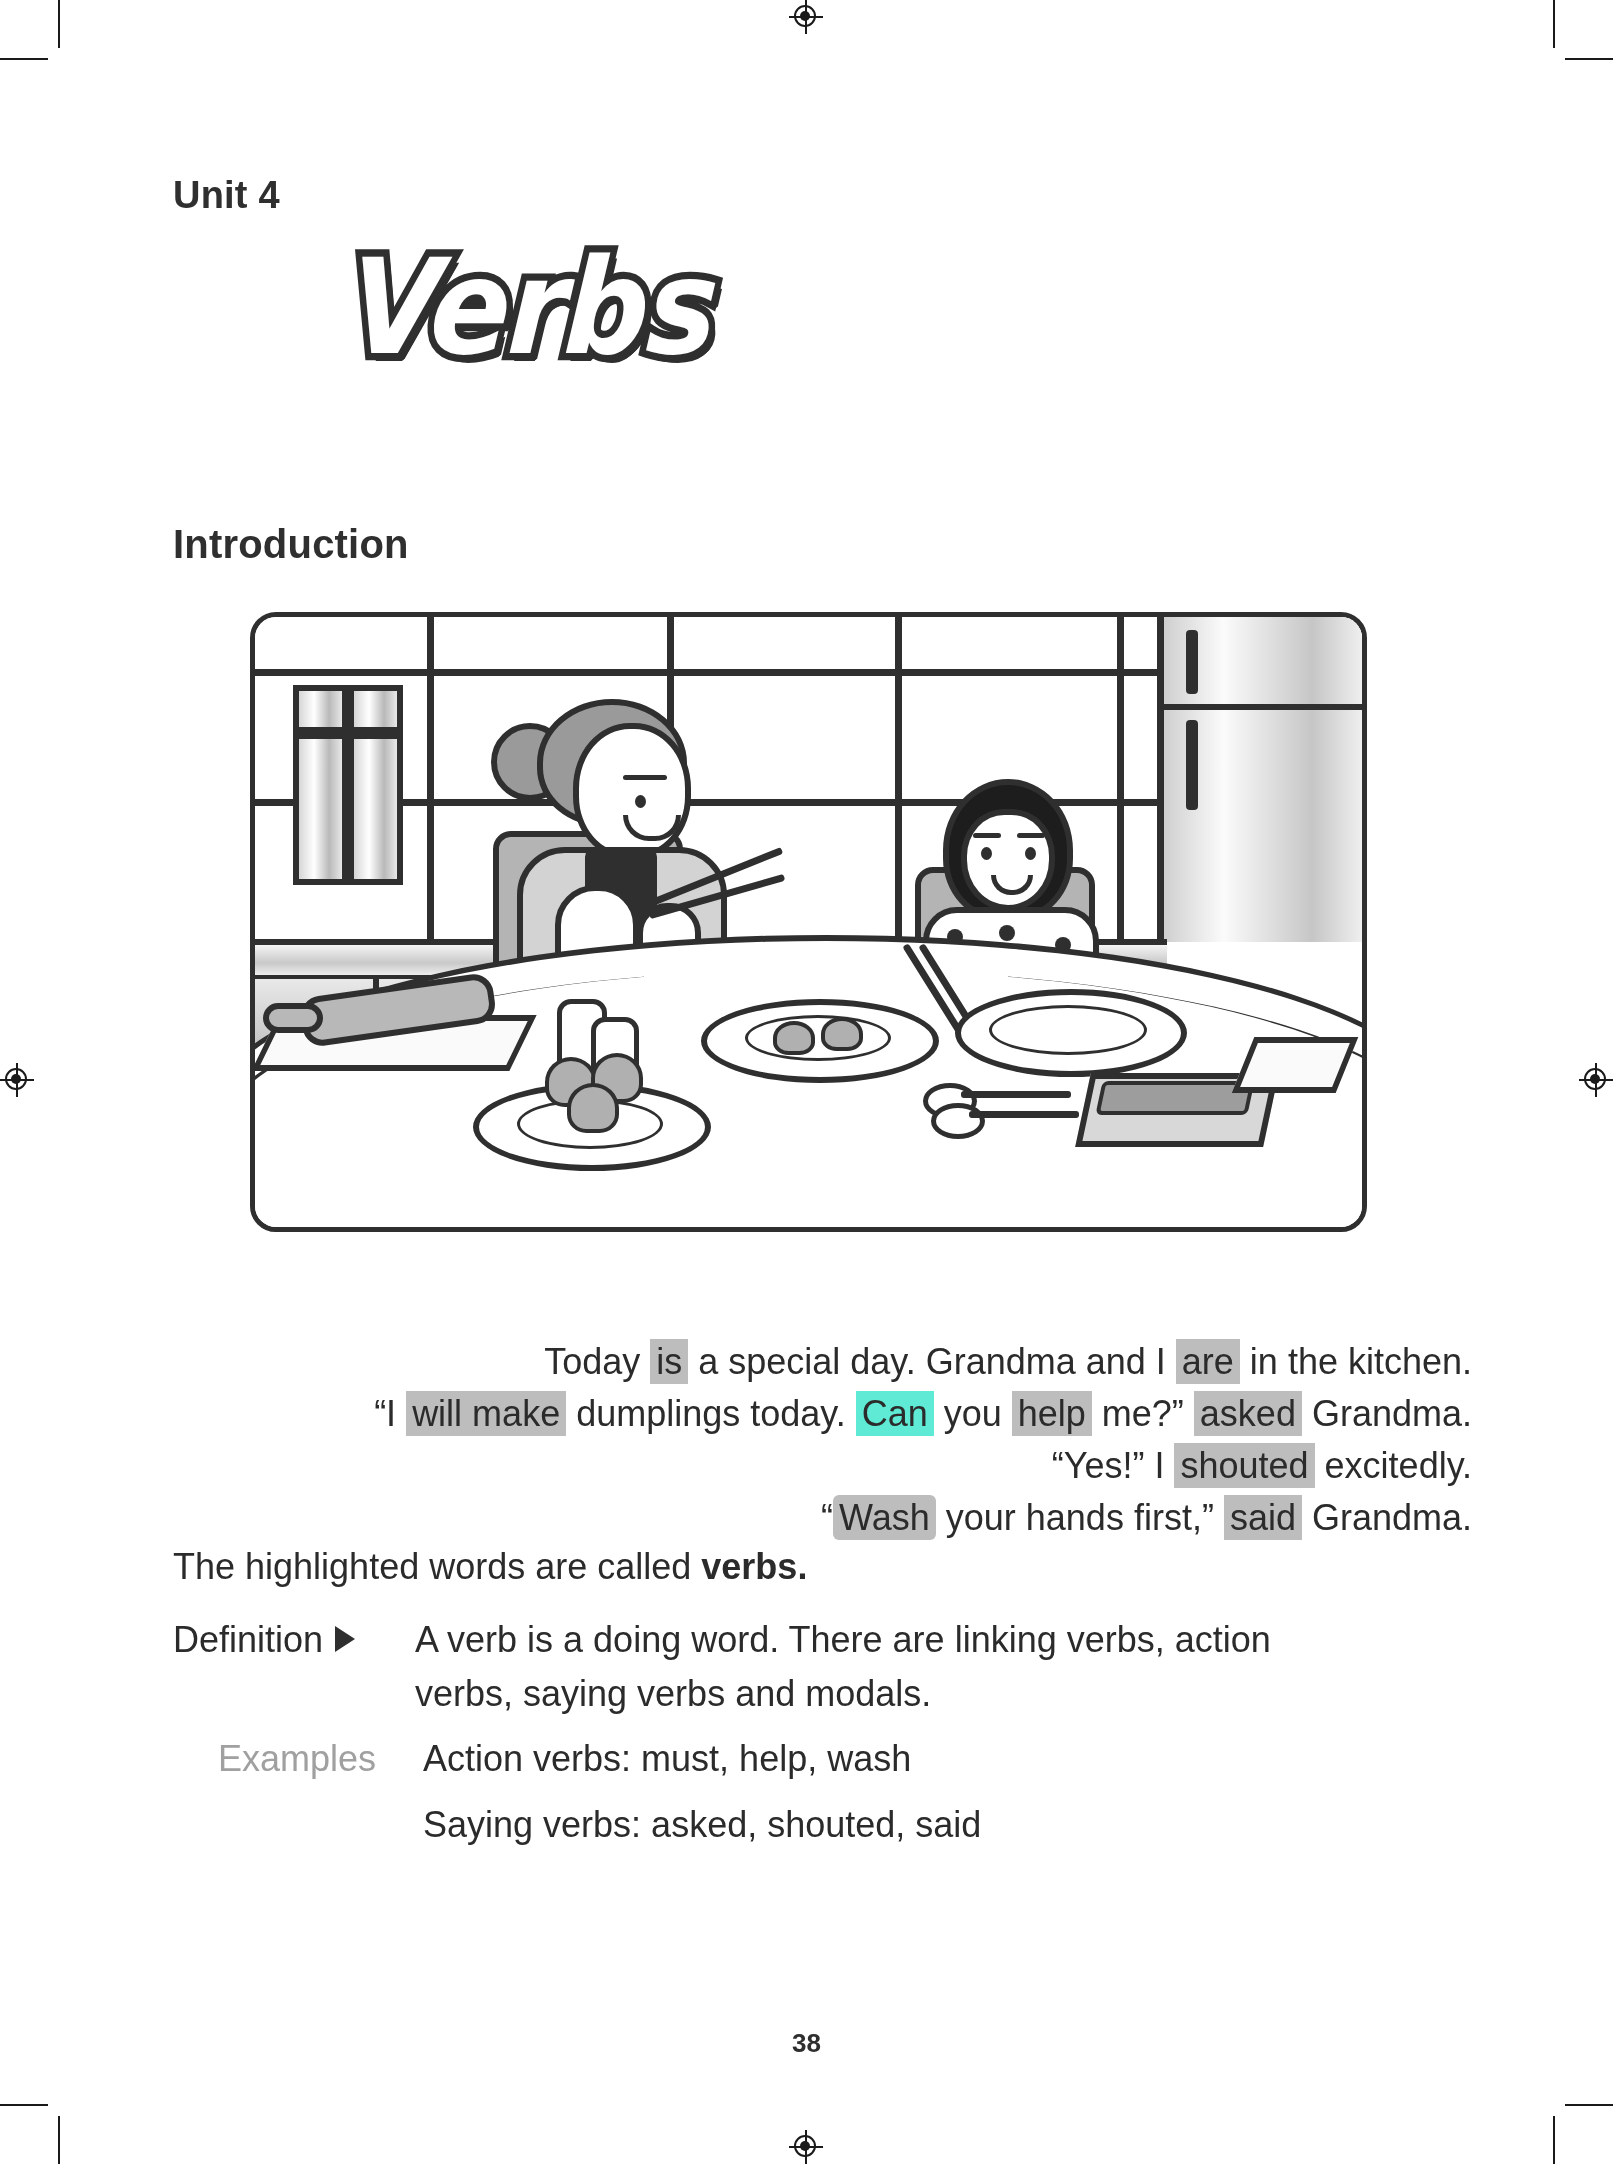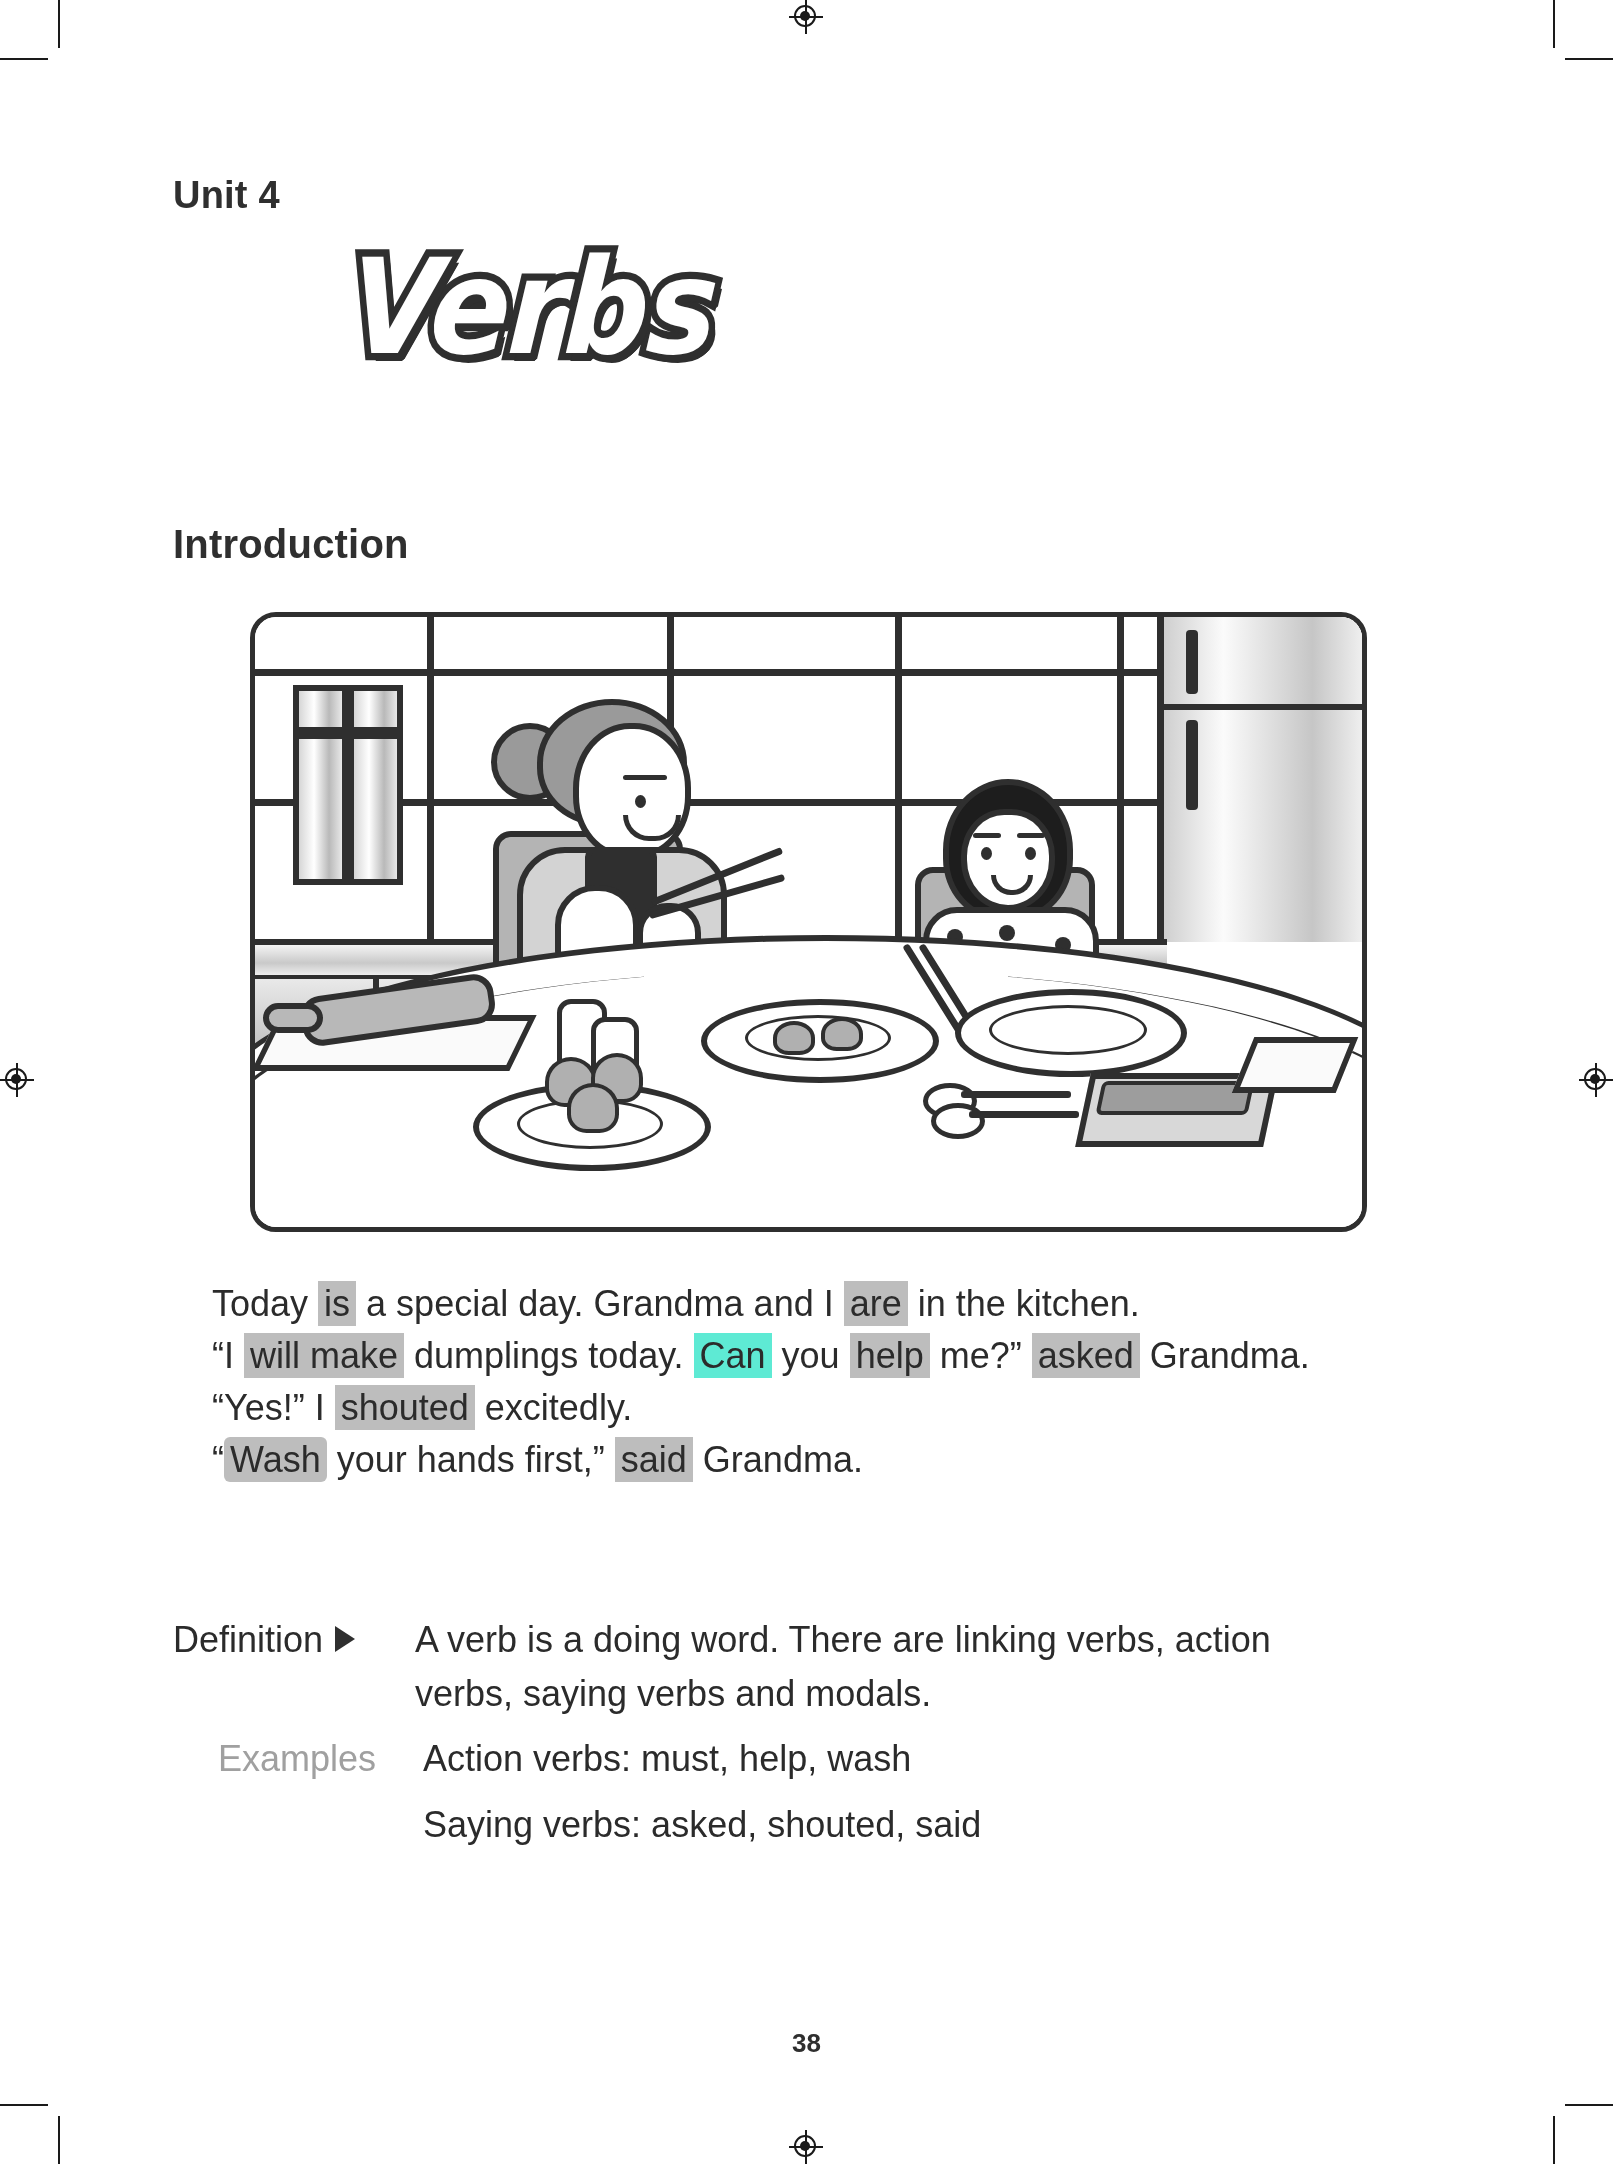--- a/index.html
+++ b/index.html
@@ -128,22 +128,22 @@
   .rollingpin{position:absolute;background:#b8b8b8;border:6px solid #2f2f2f;border-radius:20px;}
   .board{position:absolute;background:#fafafa;border:6px solid #2f2f2f;}
   .shaker{position:absolute;background:#ffffff;border:5px solid #2f2f2f;border-radius:14px 14px 4px 4px;}
   .chopstick{position:absolute;height:7px;background:#2f2f2f;border-radius:3px;}
   .spoon{position:absolute;border:5px solid #2f2f2f;border-radius:50%;background:#fff;}
   .tray{position:absolute;background:#d8d8d8;border:6px solid #2f2f2f;}
   .tray-fill{position:absolute;background:#9d9d9d;border:4px solid #2f2f2f;border-radius:6px;}
 
   
   .story{
-    position:absolute;left:212px;top:1278px;width:1260px;
-    font-size:36px;line-height:52px;color:#2b2b2b;
+    position:absolute;left:212px;top:1336px;width:1260px;
+    font-size:36px;line-height:52px;color:#2b2b2b;text-align:right;
   }
   .story div{white-space:nowrap;}
   .hl{background:#bdbdbd;padding:2px 6px;}
 
   .note{
     position:absolute;left:173px;top:1546px;
     font-size:36px;color:#2b2b2b;
   }
   .note b{font-weight:bold;}
 
@@ -314,20 +314,23 @@
     <div class="tray" style="left:988px;top:420px;width:92px;height:44px;transform:skewX(-22deg);background:#fafafa;"></div>
   </div>
 
   <div class="story">
     <div><span>Today </span><span class="hl" style="background: rgb(189, 189, 189);">is</span><span> a special day. Grandma and I </span><span class="hl" style="background: rgb(189, 189, 189);">are</span><span> in the kitchen.</span></div>
     <div><span>“I </span><span class="hl" style="background: rgb(189, 189, 189);">will make</span><span> dumplings today. </span><span class="hl" style="background: #5eead4;">Can</span><span> you </span><span class="hl" style="background: rgb(189, 189, 189);">help</span><span> me?” </span><span class="hl" style="background: rgb(189, 189, 189);">asked</span><span> Grandma.</span></div>
     <div><span>“Yes!” I </span><span class="hl" style="background: rgb(189, 189, 189);">shouted</span><span> excitedly.</span></div>
     <div><span>“</span><span class="hl" style="background: rgb(189, 189, 189); border-radius: 6px;">Wash</span><span> your hands first,” </span><span class="hl" style="background: rgb(189, 189, 189);">said</span><span> Grandma.</span></div>
   </div>
 
+  <div class="note">
+    <span>The highlighted words are called </span><b>verbs.</b>
+  </div>
 
   <div class="defrow">
     <span class="def-label">Definition</span><span class="tri"></span>
     <div class="def-body">
       <div>A verb is a doing word. There are linking verbs, action</div>
       <div>verbs, saying verbs and modals.</div>
     </div>
   </div>
 
   <div class="examples">

